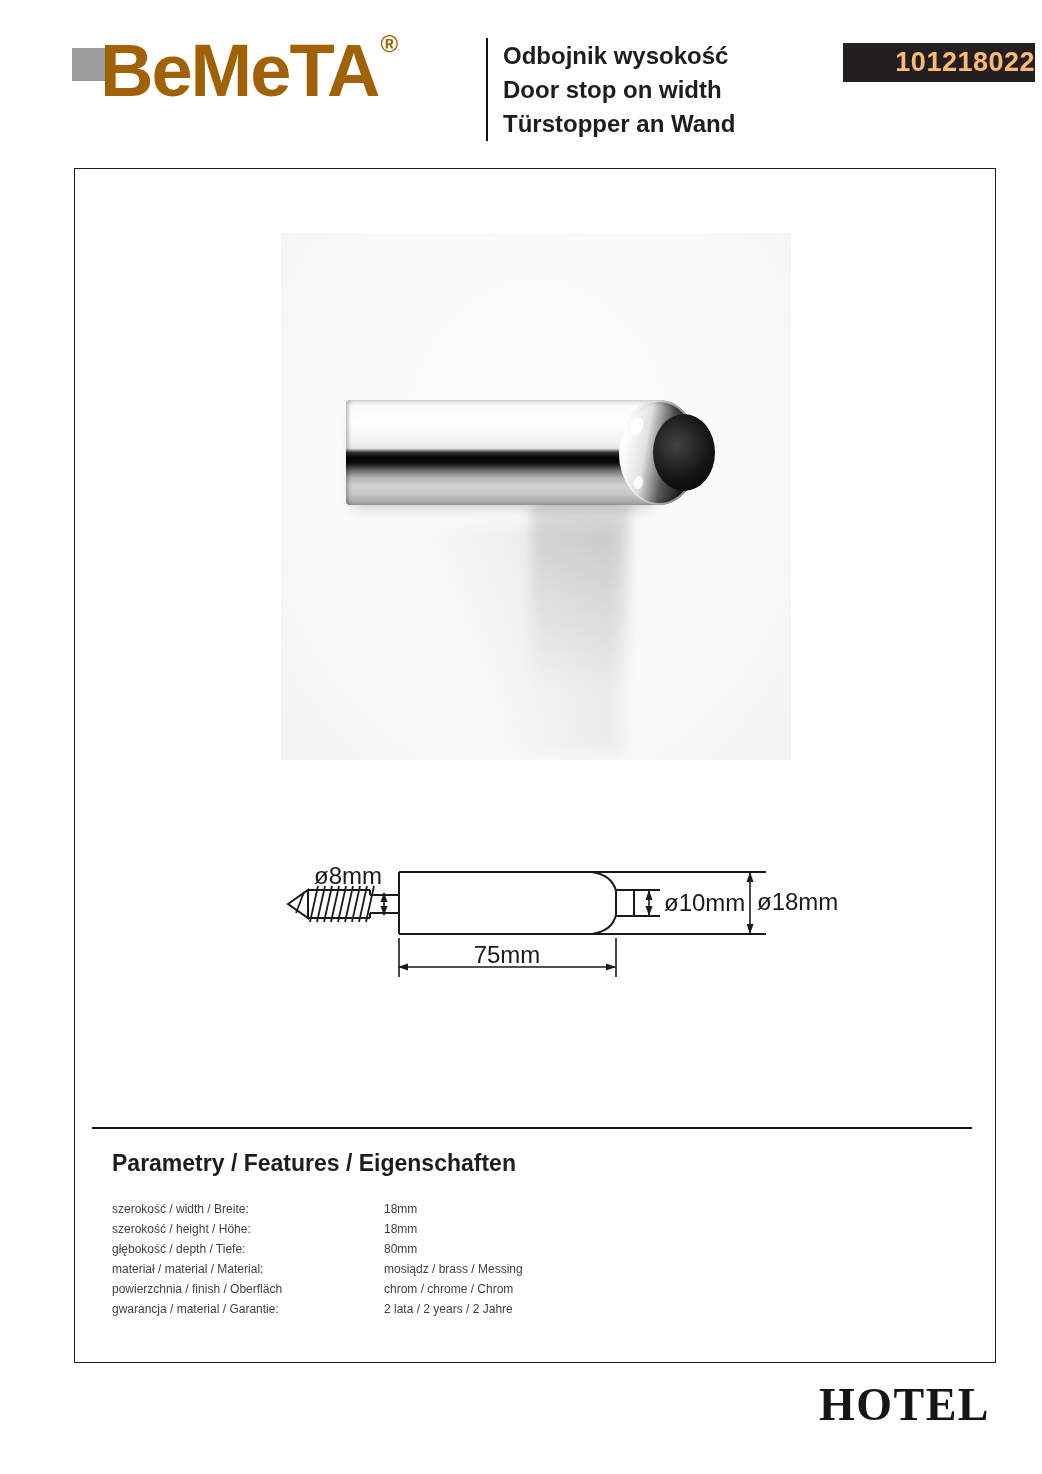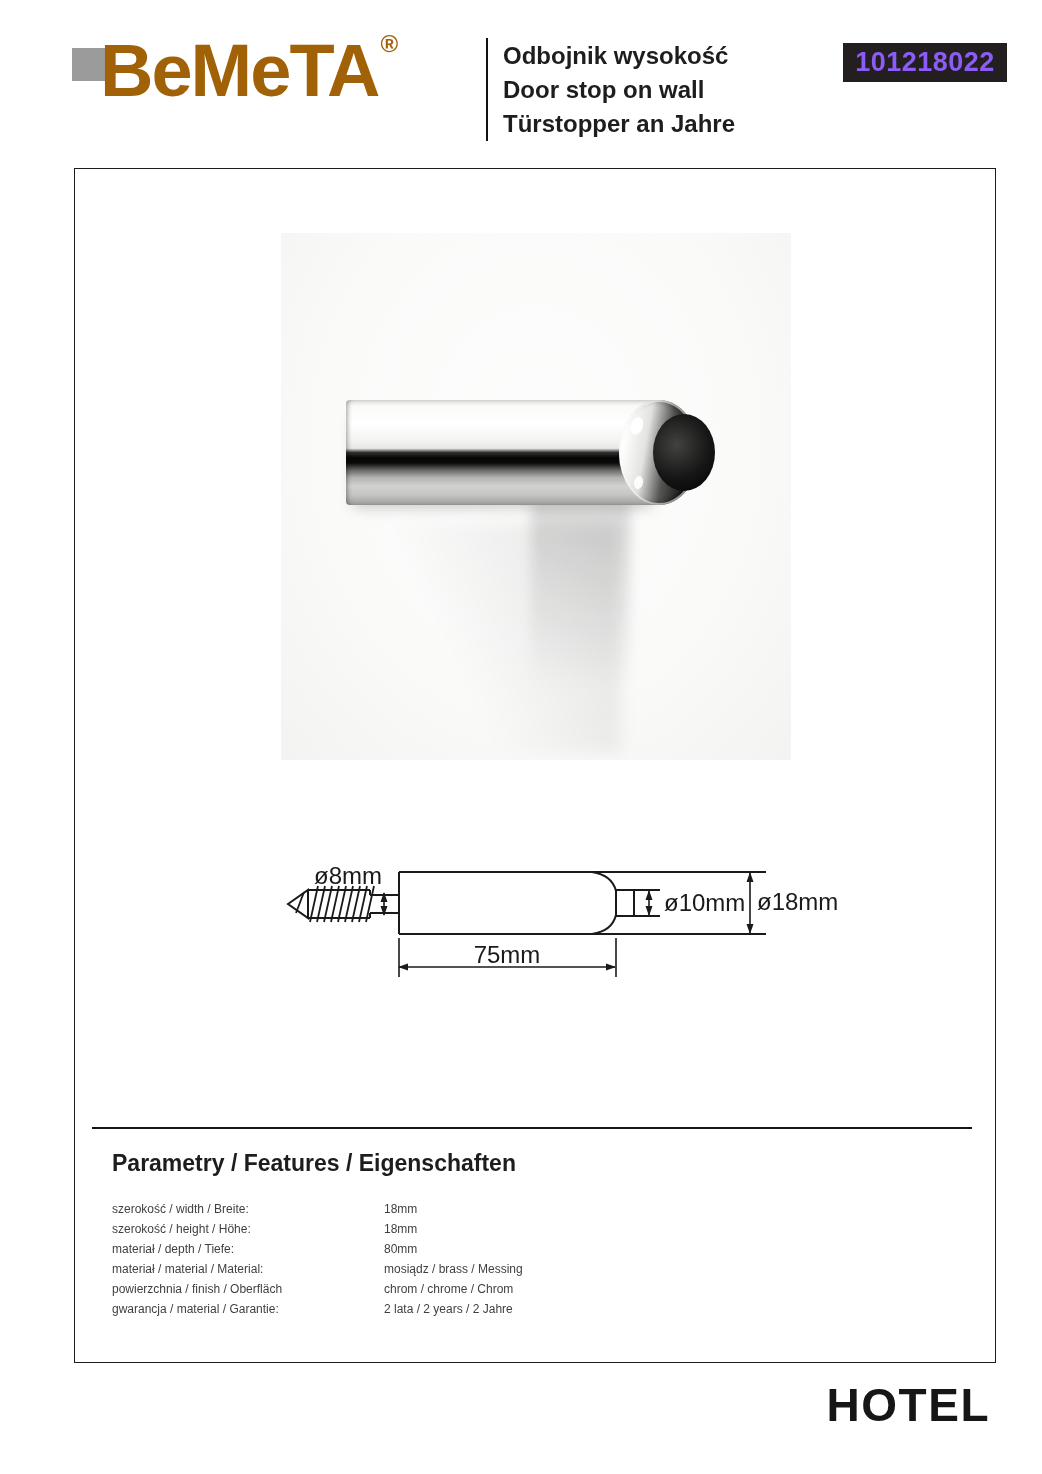--- a/index.html
+++ b/index.html
@@ -31,23 +31,23 @@
   .header-divider {
     position: absolute; left: 486px; top: 38px;
     width: 2px; height: 103px; background: #121212;
   }
   .titles {
     position: absolute; left: 503px; top: 39px;
     font-size: 24px; font-weight: bold; line-height: 34px; color: #1d1d1d;
   }
   .code-badge {
     position: absolute; left: 843px; top: 43px;
-    width: 164px; height: 39px; line-height: 39px;
-    background: #231f20; color: #8b5cf6;
-    font-size: 27px; font-weight: bold; text-align: center;
+    width: 192px; height: 39px; line-height: 39px;
+    background: #231f20; color: #fdba74;
+    font-size: 27px; font-weight: bold; text-align: right;
     letter-spacing: 0.5px;
   }
 
   
   .content-box {
     position: absolute; left: 74px; top: 168px;
     width: 922px; height: 1195px;
     border: 1px solid #1c1c1c; background: #ffffff;
   }
 
@@ -122,35 +122,35 @@
     position: absolute; left: 112px; top: 1199px;
     border-collapse: collapse;
     font-size: 12px; line-height: 20px; color: #3f3f3f;
   }
   .specs td { padding: 0; vertical-align: top; }
   .specs td.spec-label { width: 272px; }
 
   
   .hotel {
     position: absolute; right: 52px; top: 1378px;
-    font-size: 46px; font-weight: bold; letter-spacing: 1.5px; color: #161616;
+    font-size: 46px; font-weight: bold; letter-spacing: 1.5px; color: #161616; font-family: Liberation Serif, serif;
   }
 </style>
 </head>
 <body>
 
 <div class="page">
 
   <div class="logo-square"></div>
   <div class="logo-text"><span>BeMeTA</span><span class="logo-reg">®</span></div>
   <div class="header-divider"></div>
   <div class="titles">
     <div>Odbojnik wysokość</div>
-    <div>Door stop on wall</div>
-    <div>Türstopper an Jahre</div>
+    <div>Door stop on width</div>
+    <div>Türstopper an Wand</div>
   </div>
   <div class="code-badge">101218022</div>
 
   <div class="content-box"></div>
 
   <div class="photo">
     <div class="shadow-diag"></div>
     <div class="shadow-vert"></div>
     <div class="cylinder"></div>
     <div class="cap"></div>
@@ -225,21 +225,21 @@
     <tbody>
       <tr>
         <td class="spec-label">szerokość / width / Breite:</td>
         <td class="spec-value">18mm</td>
       </tr>
       <tr>
         <td class="spec-label">szerokość / height / Höhe:</td>
         <td class="spec-value">18mm</td>
       </tr>
       <tr>
-        <td class="spec-label">materiał / depth / Tiefe:</td>
+        <td class="spec-label">głębokość / depth / Tiefe:</td>
         <td class="spec-value">80mm</td>
       </tr>
       <tr>
         <td class="spec-label">materiał / material / Material:</td>
         <td class="spec-value">mosiądz / brass / Messing</td>
       </tr>
       <tr>
         <td class="spec-label">powierzchnia / finish / Oberfläch</td>
         <td class="spec-value">chrom / chrome / Chrom</td>
       </tr>

